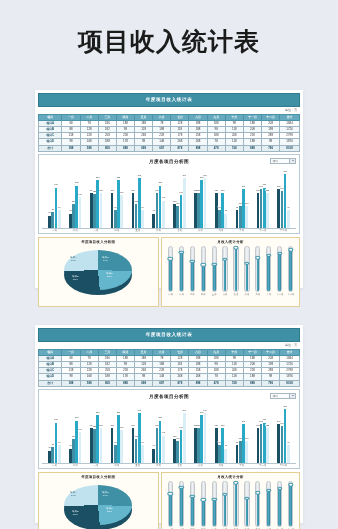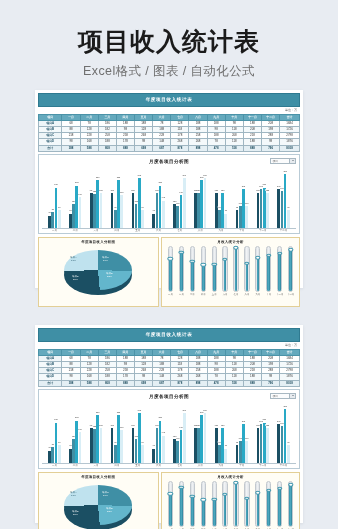--- a/index.html
+++ b/index.html
@@ -165,21 +165,20 @@
     width:5.4px; height:3.4px; border-radius:50%;
     background:#fdfefe; border:.5px solid #3f96ad;
   }
   .g-label { font-size:2.4px; color:#555; margin-top:.8px; }
 </style>
 </head>
 <body>
 
 <div class="header">
   <div class="main-title">项目收入统计表</div>
-  <div class="sub-title">Excel格式 / 图表 / 自动化公式</div>
 </div>
 
 <div class="card card-1">
   <div class="sheet">
     <div class="banner">年度项目收入统计表</div>
     <div class="unit-row">单位：万</div>
     <table class="grid">
       <thead>
           <tr>
             <th class="col-name">项目</th>

